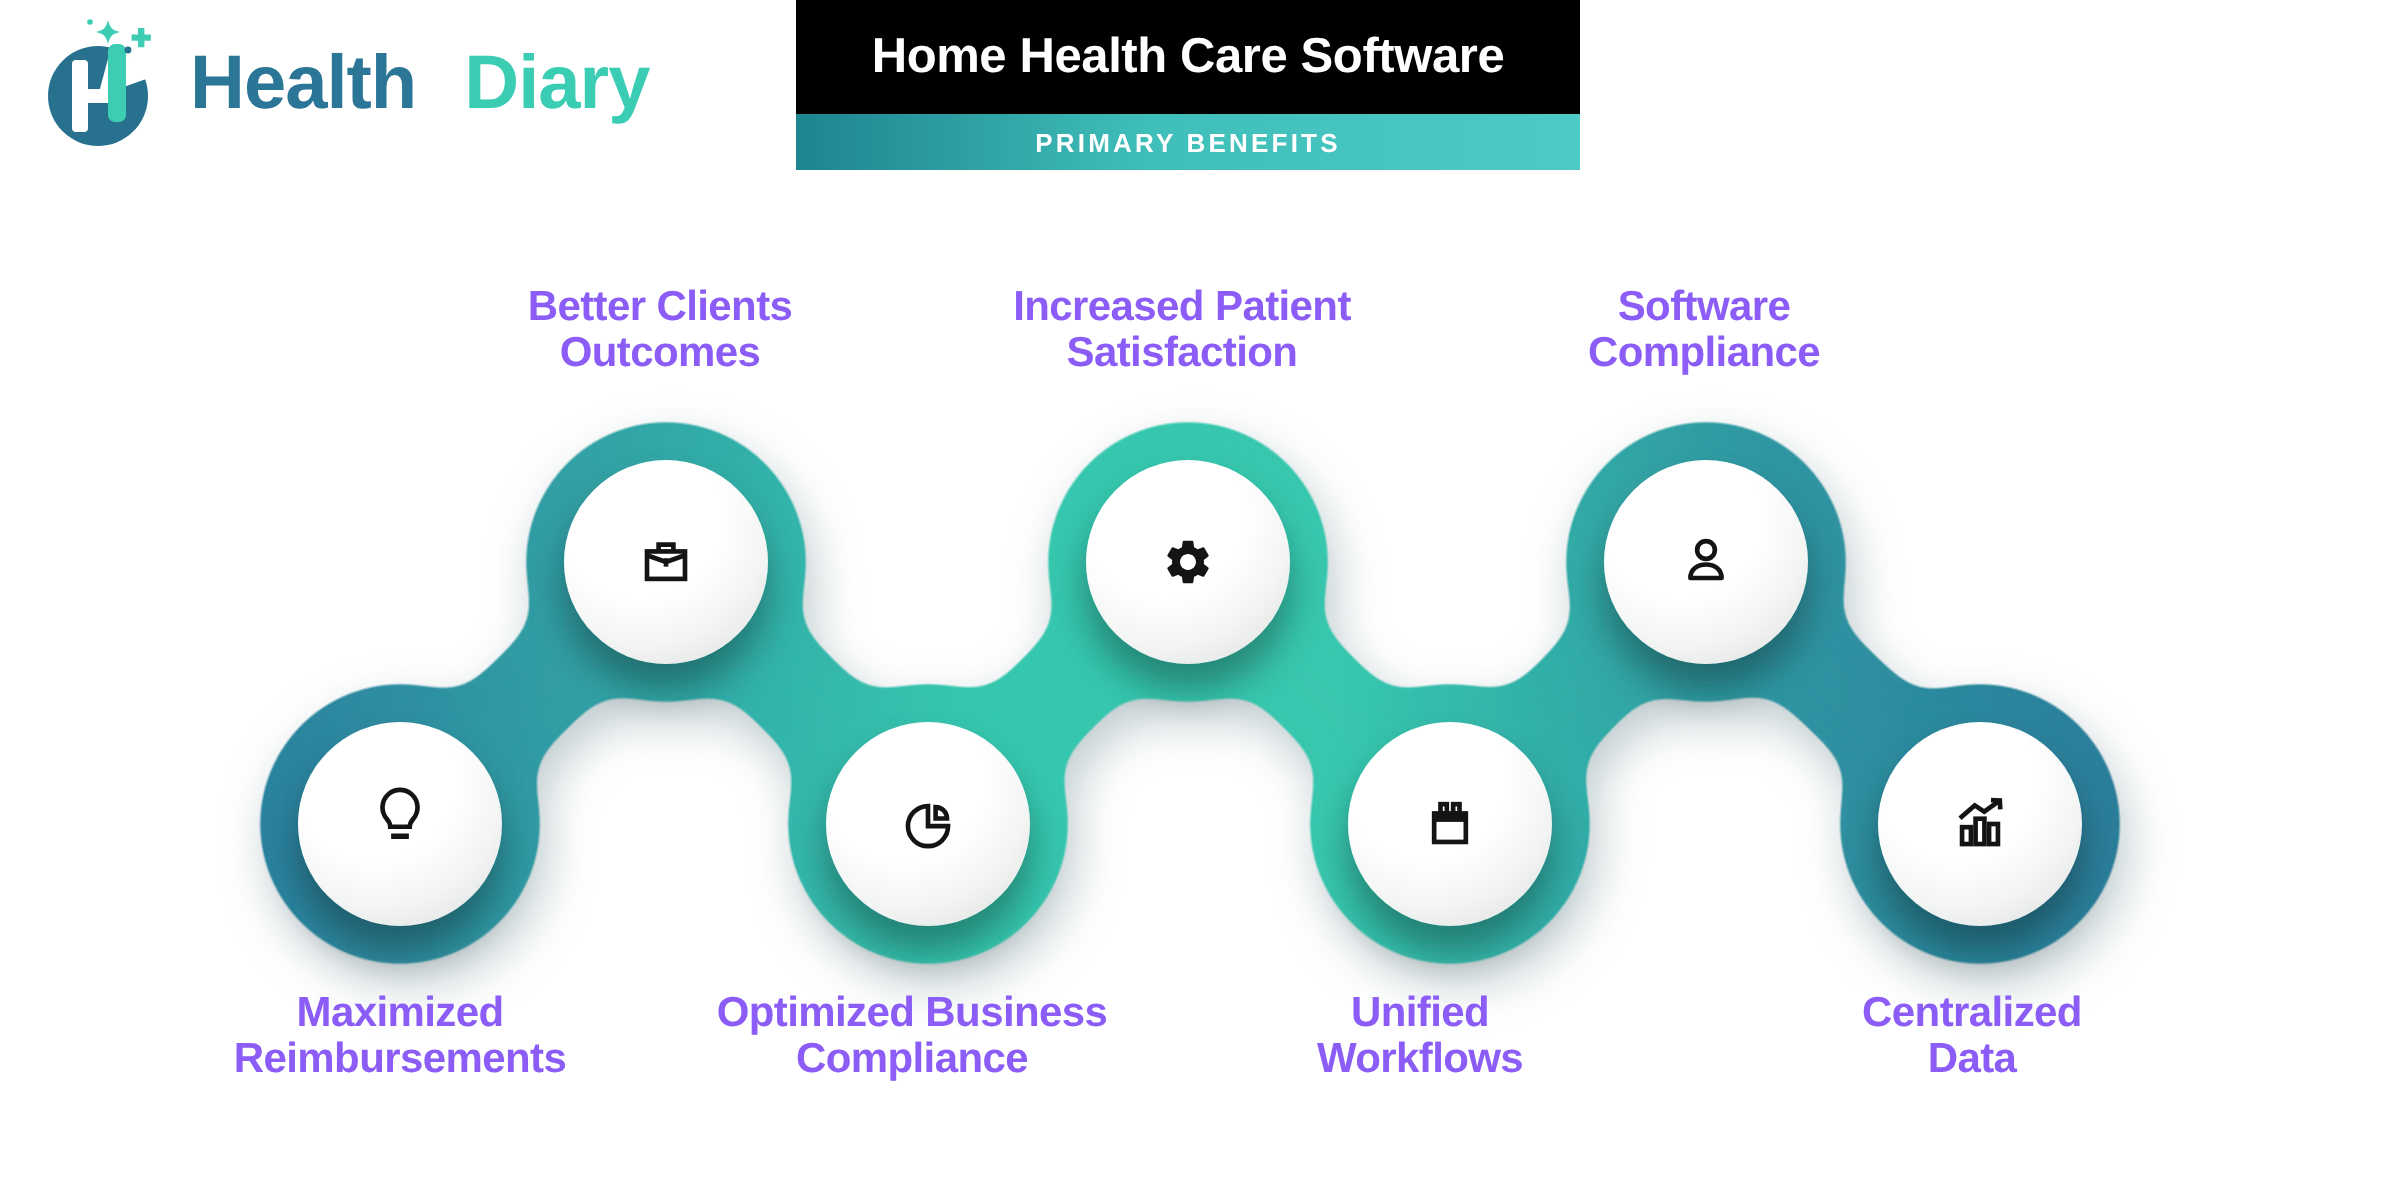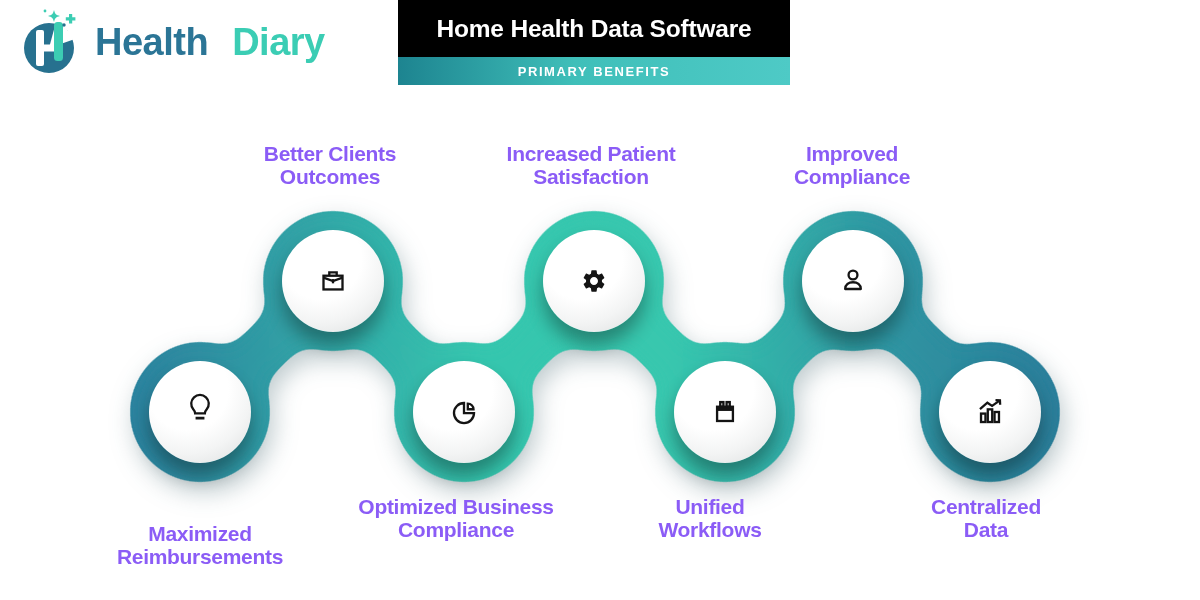--- a/index.html
+++ b/index.html
@@ -92,31 +92,31 @@
       <rect x="38" y="16" width="9" height="39" rx="3.5" fill="#3ccdb3"></rect>
       <path d="M38 4 C39 8 40 9 44 10 C40 11 39 12 38 16 C37 12 36 11 32 10 C36 9 37 8 38 4 Z" fill="#3ccdb3"></path>
       <path d="M53 8 h3.2 v3.2 h3.2 v3.2 h-3.2 v3.2 h-3.2 v-3.2 h-3.2 v-3.2 h3.2 Z" fill="#3ccdb3"></path>
       <circle cx="48" cy="19" r="1.7" fill="#27718f"></circle>
       <circle cx="29" cy="5" r="1.4" fill="#3ccdb3"></circle>
     </svg>
     <div class="logo-text"><span class="brand-primary">Health</span><span class="brand-secondary">Diary</span></div>
   </div>
 
   <div class="banner">
-    <div class="banner-title">Home Health Data Software</div>
+    <div class="banner-title">Home Health Care Software</div>
     <div class="banner-sub">PRIMARY BENEFITS</div>
   </div>
 
   <div class="bubble" style="left:149px;top:361px;">
     <svg width="38" height="38" viewBox="0 0 36 36">
       <path class="icon-stroke" d="M11.6 15.4 A8.3 8.3 0 1 1 24.4 15.4 C23.2 16.8 22.6 17.7 22.6 19.3 L13.4 19.3 C13.4 17.7 12.8 16.8 11.6 15.4 Z"></path>
       <line class="icon-stroke" x1="13.8" y1="23.8" x2="22.2" y2="23.8" style="stroke-width:2.6"></line>
     </svg>
   </div>
-  <div class="node-label" style="left:200px;top:522px;width:200px;">Maximized Reimbursements</div>
+  <div class="node-label" style="left:200px;top:495px;width:200px;">Maximized Reimbursements</div>
 
   <div class="bubble" style="left:282px;top:230px;">
     <svg width="38" height="38" viewBox="0 0 36 36">
       <path class="icon-stroke" d="M14.5 13 V9.8 H21.5 V13"></path>
       <rect class="icon-stroke" x="9" y="13" width="18" height="13"></rect>
       <path class="icon-stroke" d="M9 14.8 L18 18 L27 14.8"></path>
       <line class="icon-stroke" x1="18" y1="16.2" x2="18" y2="20.2"></line>
     </svg>
   </div>
   <div class="node-label" style="left:330px;top:142px;width:170px;">Better Clients Outcomes</div>
@@ -147,21 +147,21 @@
     </svg>
   </div>
   <div class="node-label" style="left:710px;top:495px;width:140px;">Unified Workflows</div>
 
   <div class="bubble" style="left:802px;top:230px;">
     <svg width="38" height="38" viewBox="0 0 36 36">
       <circle class="icon-stroke" cx="18" cy="12.3" r="4.2"></circle>
       <path class="icon-stroke" style="stroke-linejoin:round" d="M10.6 25.6 C10.6 21.4 13.9 19.2 18 19.2 C22.1 19.2 25.4 21.4 25.4 25.6 Z"></path>
     </svg>
   </div>
-  <div class="node-label" style="left:852px;top:142px;width:150px;">Improved Compliance</div>
+  <div class="node-label" style="left:852px;top:142px;width:150px;">Software Compliance</div>
 
   <div class="bubble" style="left:939px;top:361px;">
     <svg width="38" height="38" viewBox="0 0 36 36">
       <rect class="icon-stroke" x="9.5" y="19.5" width="4.2" height="8"></rect>
       <rect class="icon-stroke" x="15.9" y="15.5" width="4.2" height="12"></rect>
       <rect class="icon-stroke" x="22.3" y="18" width="4.2" height="9.5"></rect>
       <path class="icon-stroke" d="M8.5 15.3 L15.5 9.2 L20 12.2 L27 7.2"></path>
       <path class="icon-stroke" d="M23.2 6.7 L27.4 6.9 L27.6 11.1"></path>
     </svg>
   </div>

